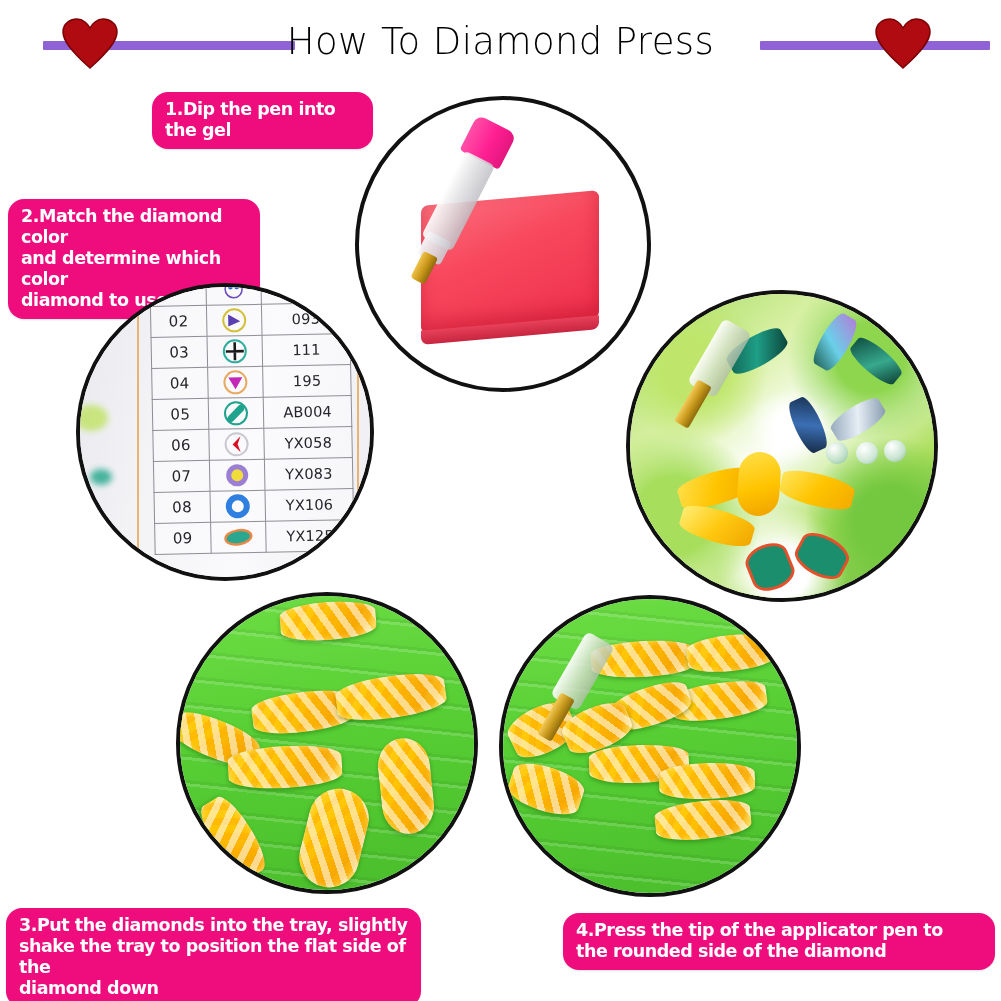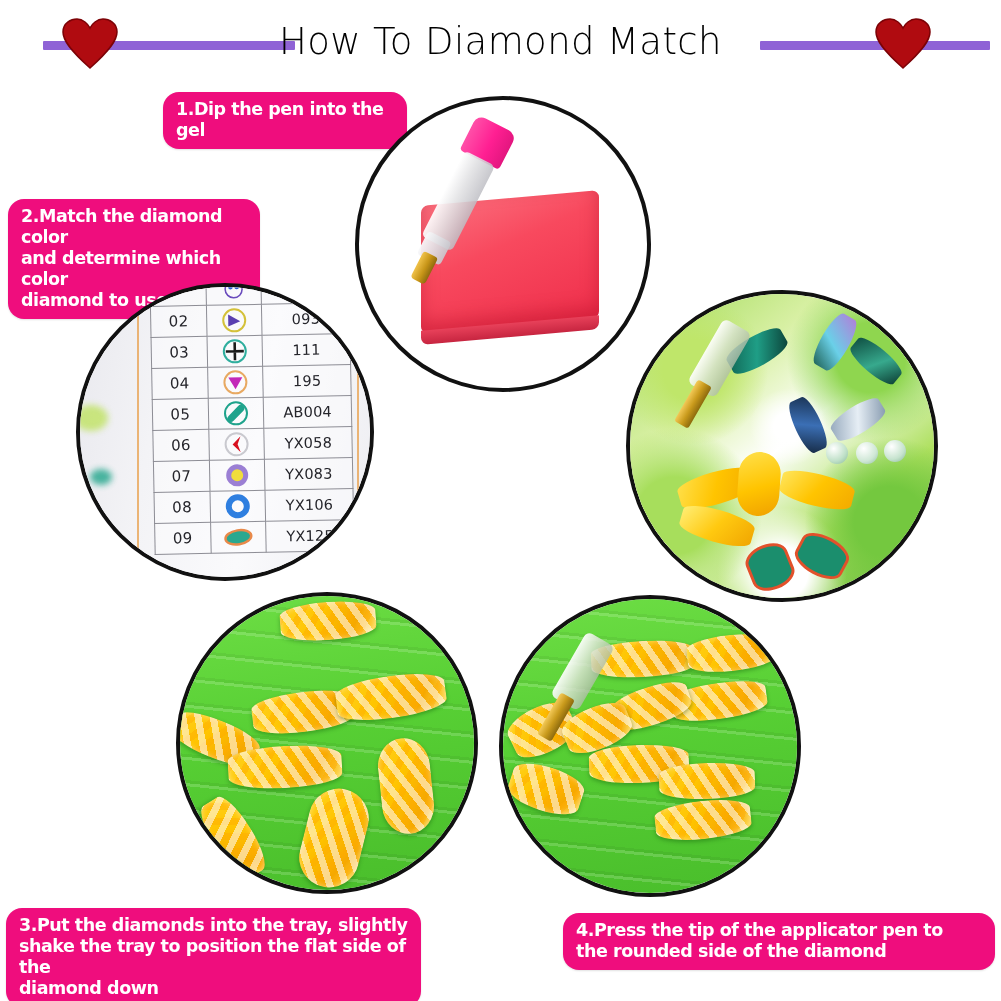--- a/index.html
+++ b/index.html
@@ -44,21 +44,21 @@
     border-radius: 16px;
     font-family: "DejaVu Sans", sans-serif;
     font-weight: bold;
     font-size: 17.5px;
     line-height: 21px;
     letter-spacing: -0.45px;
     padding: 7px 13px 8px 13px;
     box-shadow: 0 1px 2px rgba(0,0,0,0.12);
     white-space: pre-line;
   }
-  #label-1 { left: 163px; top: 92px;  width: 244px; }
+  #label-1 { left: 152px; top: 92px;  width: 221px; }
   #label-2 { left: 8px;   top: 199px; width: 252px; }
   #label-5 { left: 716px; top: 214px; width: 279px; }
   #label-3 { left: 6px;   top: 908px; width: 415px; }
   #label-4 { left: 563px; top: 913px; width: 432px; }
 
   
   .photo-circle {
     position: absolute;
     border-radius: 50%;
     border: 4px solid #111111;
@@ -201,21 +201,21 @@
       <svg viewBox="0 0 56 52" aria-hidden="true">
         <path d="M28 50 C 8 32, 1 22, 1 14 C 1 5, 9 1, 15 1 C 21 1, 26 6, 28 10 C 30 6, 35 1, 41 1 C 47 1, 55 5, 55 14 C 55 22, 48 32, 28 50 Z" fill="#b00b10" stroke="#7c0206" stroke-width="1.5"></path>
       </svg>
     </div>
     <div class="heart right">
       <svg viewBox="0 0 56 52" aria-hidden="true">
         <path d="M28 50 C 8 32, 1 22, 1 14 C 1 5, 9 1, 15 1 C 21 1, 26 6, 28 10 C 30 6, 35 1, 41 1 C 47 1, 55 5, 55 14 C 55 22, 48 32, 28 50 Z" fill="#b00b10" stroke="#7c0206" stroke-width="1.5"></path>
       </svg>
     </div>
 
-    <div id="title">How To Diamond Match</div>
+    <div id="title">How To Diamond Press</div>
   </div>
 
   <div class="step-label" id="label-1">1.Dip the pen into the gel</div>
 
   <div class="photo-circle" id="circle-1">
     <div class="scene">
       <div class="gel-pad"></div>
       <div class="pen">
         <div class="cap"></div>
         <div class="barrel"></div>

